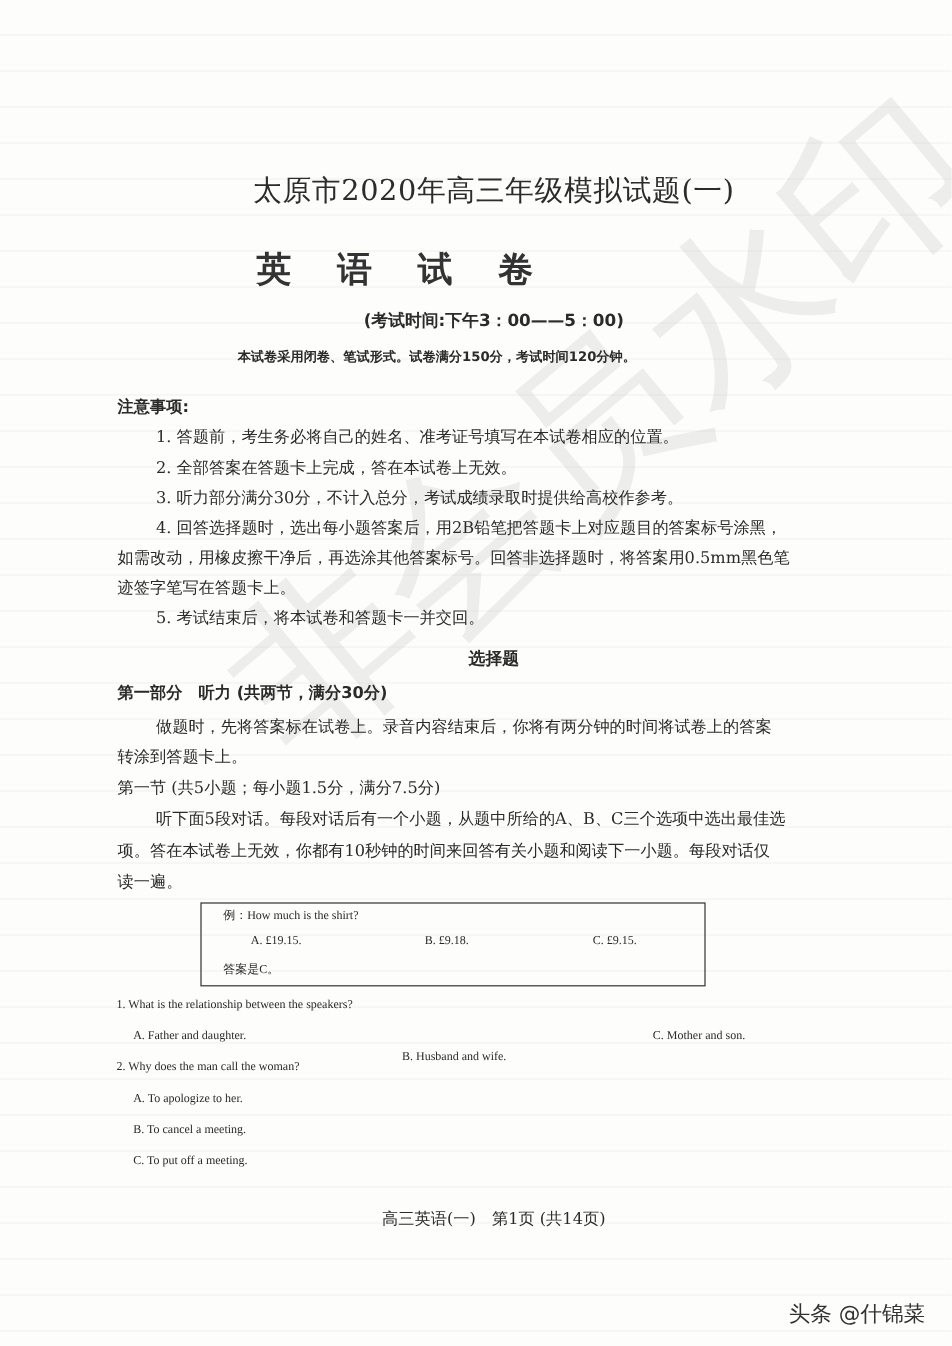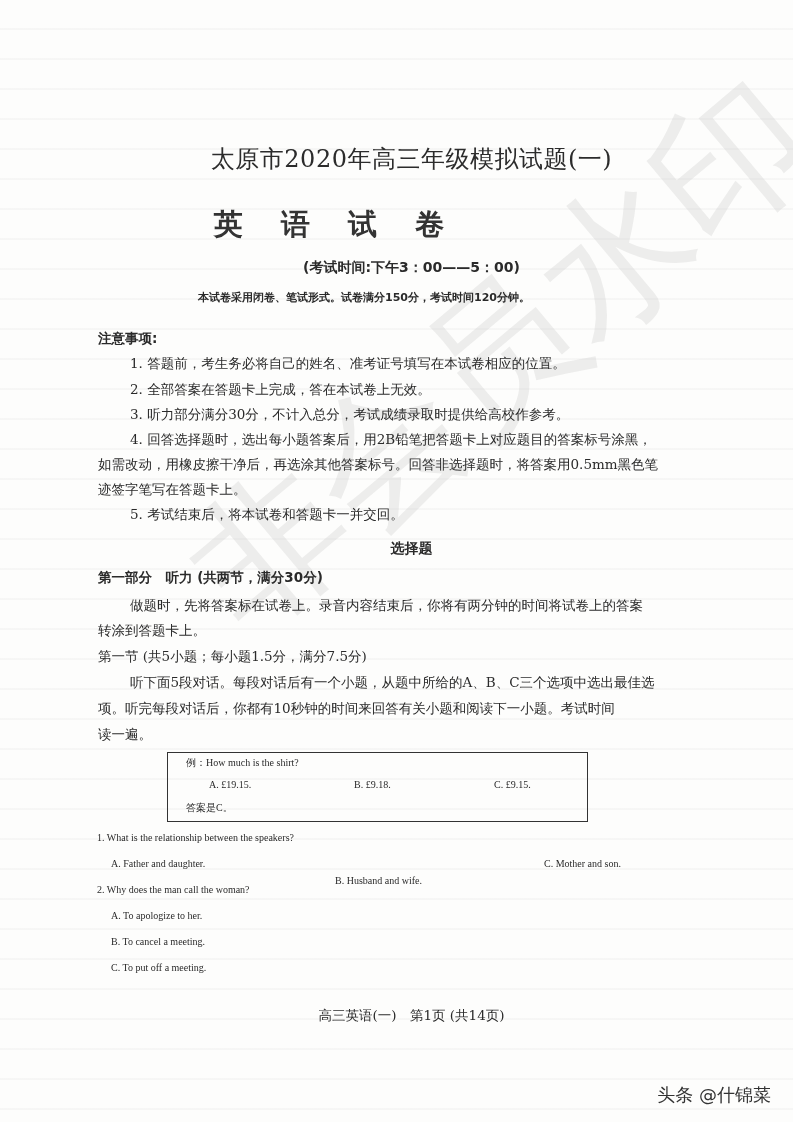--- a/index.html
+++ b/index.html
@@ -45,21 +45,21 @@
 <div class="abs p" style="left:83px; top:456px;">如需改动，用橡皮擦干净后，再选涂其他答案标号。回答非选择题时，将答案用0.5mm黑色笔</div>
 <div class="abs p" style="left:83px; top:481px;">迹签字笔写在答题卡上。</div>
 <div class="abs p" style="left:115px; top:506px;">5. 考试结束后，将本试卷和答题卡一并交回。</div>
 
 <div class="abs section-title">选择题</div>
 <div class="abs hd" style="left:83px; top:569px;">第一部分　听力 (共两节，满分30分)</div>
 <div class="abs p" style="left:115px; top:597px;">做题时，先将答案标在试卷上。录音内容结束后，你将有两分钟的时间将试卷上的答案</div>
 <div class="abs p" style="left:83px; top:622px;">转涂到答题卡上。</div>
 <div class="abs p" style="left:83px; top:648px;">第一节 (共5小题；每小题1.5分，满分7.5分)</div>
 <div class="abs p" style="left:115px; top:674px;">听下面5段对话。每段对话后有一个小题，从题中所给的A、B、C三个选项中选出最佳选</div>
-<div class="abs p" style="left:83px; top:700px;">项。听完每段对话后，你都有10秒钟的时间来回答有关小题和阅读下一小题。考试时间</div>
+<div class="abs p" style="left:83px; top:700px;">项。答在本试卷上无效，你都有10秒钟的时间来回答有关小题和阅读下一小题。每段对话仅</div>
 <div class="abs p" style="left:83px; top:726px;">读一遍。</div>
 
 <div class="example-box"></div>
 <div class="abs en" style="left:171px; top:756px;">例：How much is the shirt?</div>
 <div class="abs en" style="left:194px; top:779px;">A. £19.15.</div>
 <div class="abs en" style="left:339px; top:779px;">B. £9.18.</div>
 <div class="abs en" style="left:479px; top:779px;">C. £9.15.</div>
 <div class="abs en" style="left:171px; top:801px;">答案是C。</div>
 
 <div class="abs en" style="left:82px; top:832px;">1. What is the relationship between the speakers?</div>

